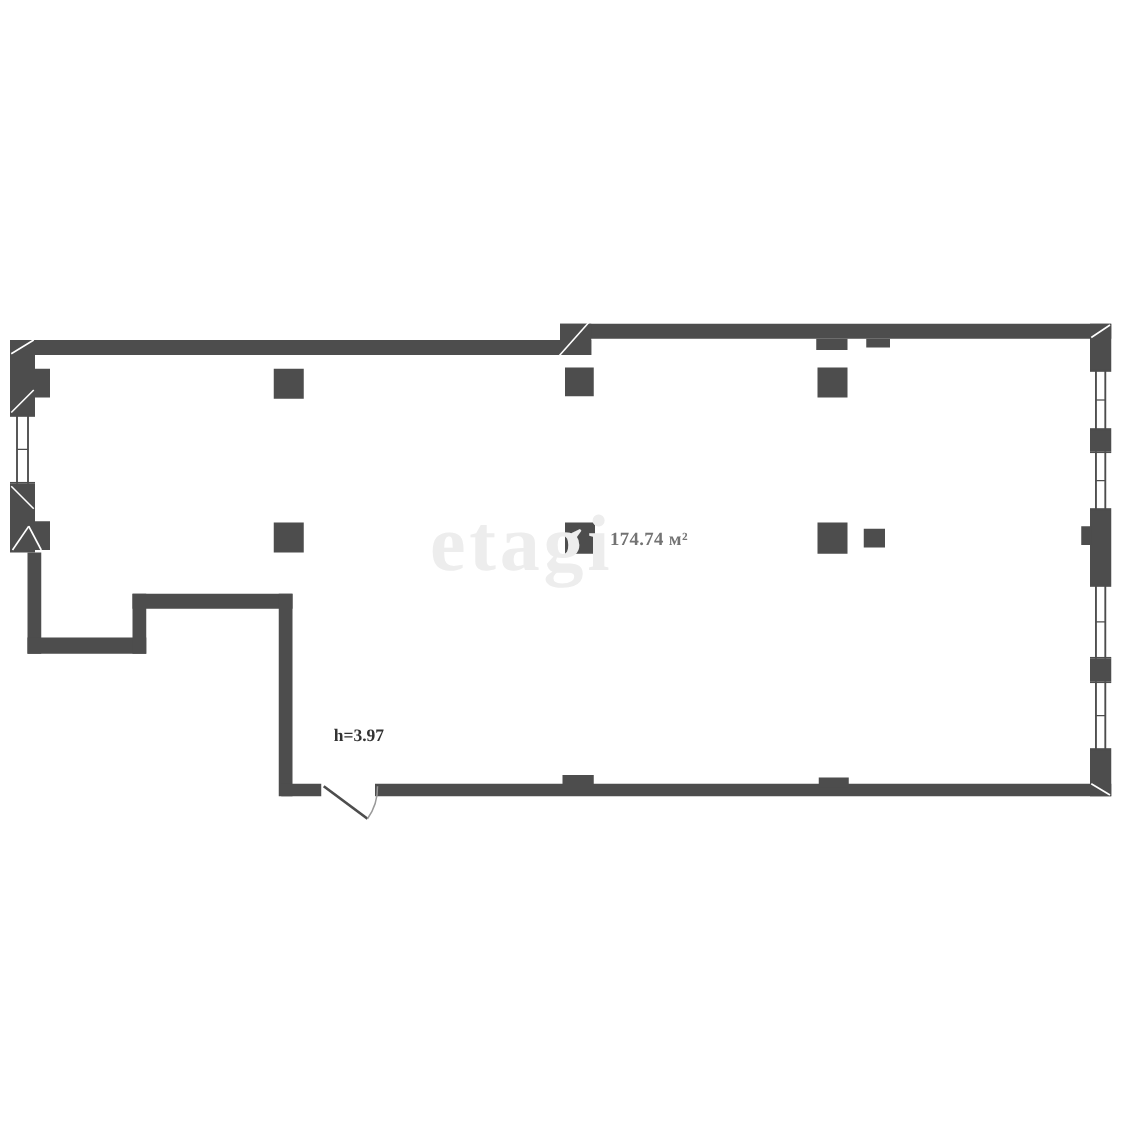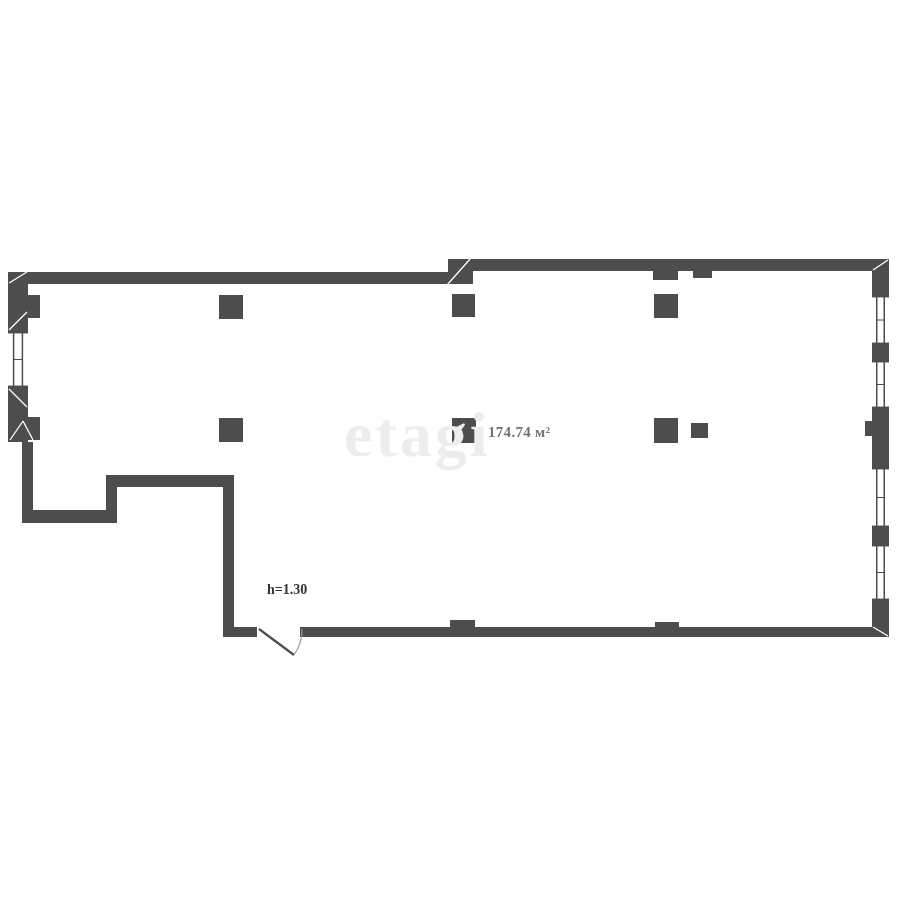--- a/index.html
+++ b/index.html
@@ -111,14 +111,14 @@
       <line x1="9" y1="283" x2="27" y2="272" stroke="#ffffff" stroke-width="1.3"></line>
       <line x1="9" y1="330" x2="27" y2="312" stroke="#ffffff" stroke-width="1.3"></line>
       <line x1="9" y1="389" x2="27" y2="407" stroke="#ffffff" stroke-width="1.3"></line>
       <line x1="10" y1="440" x2="23" y2="421" stroke="#ffffff" stroke-width="1.3"></line>
       <line x1="23" y1="421" x2="33" y2="440" stroke="#ffffff" stroke-width="1.3"></line>
       <line x1="447" y1="285" x2="471" y2="258" stroke="#ffffff" stroke-width="1.3"></line>
       <line x1="873" y1="270" x2="888" y2="260" stroke="#ffffff" stroke-width="1.3"></line>
       <line x1="873" y1="627" x2="888" y2="636" stroke="#ffffff" stroke-width="1.3"></line>
     </svg>
   <div class="area-label">174.74 м²</div>
-  <div class="height-label">h=1.30</div>
+  <div class="height-label">h=3.97</div>
 </div>
 
 </body></html>

